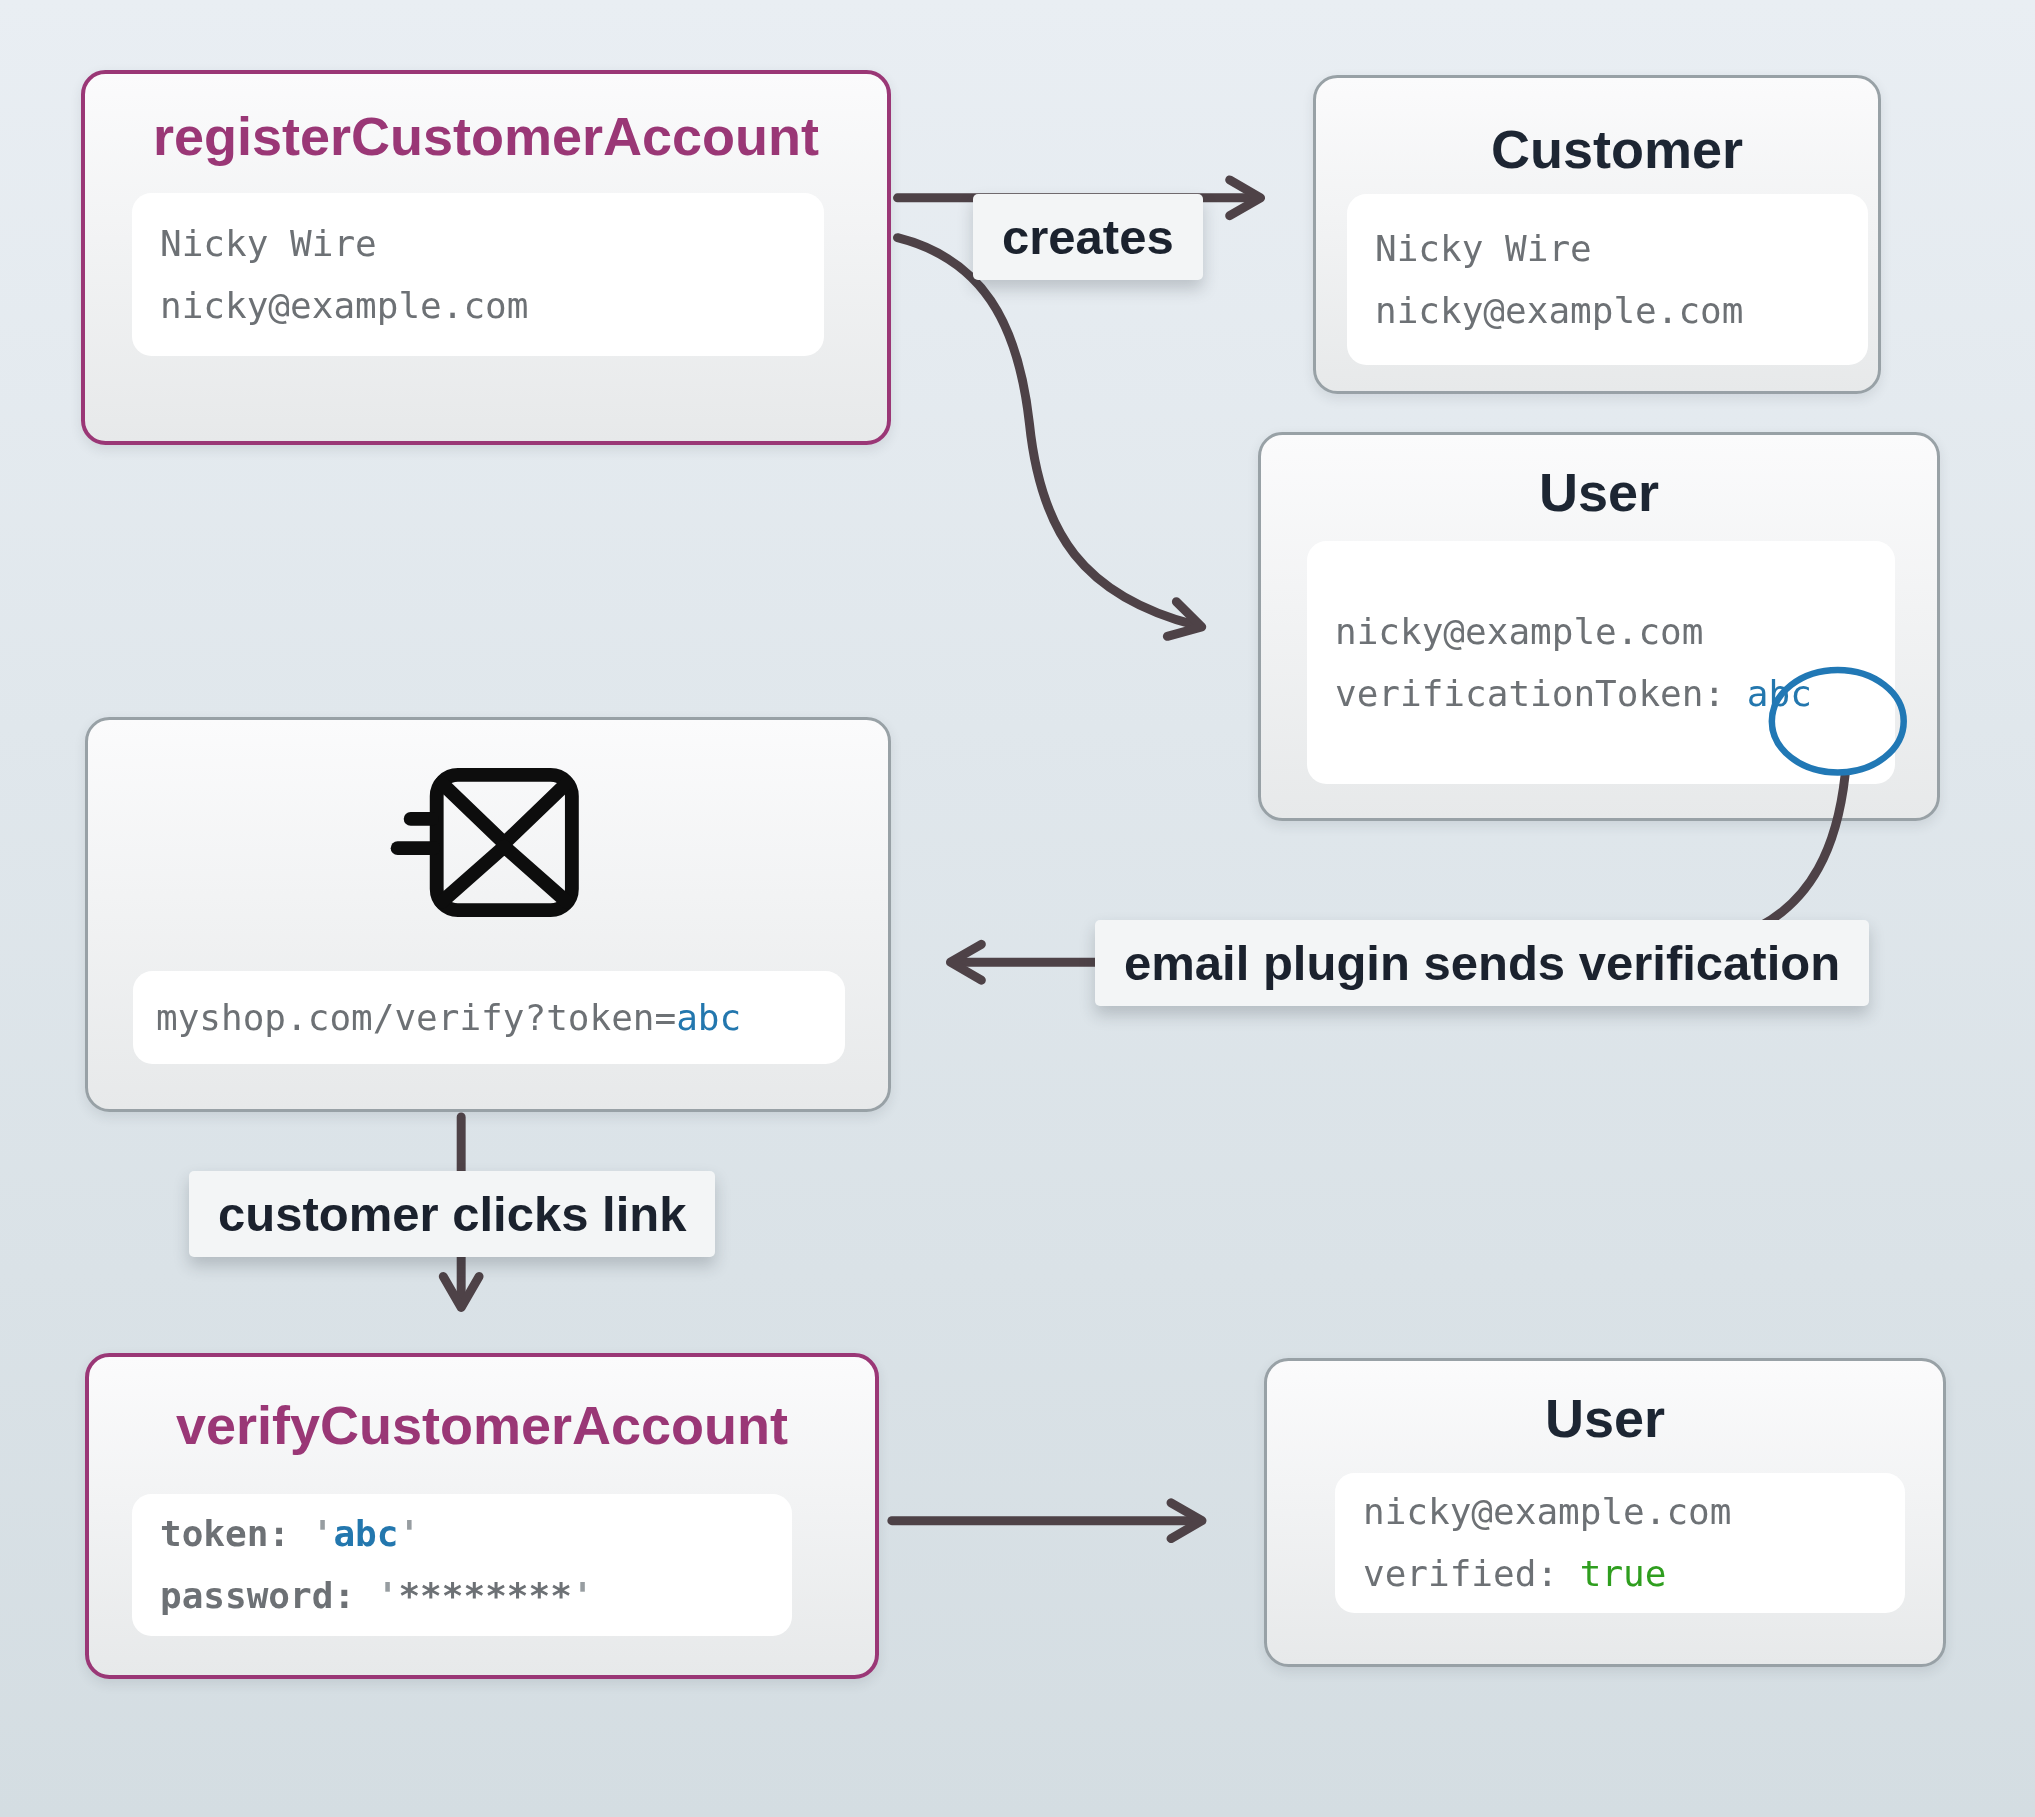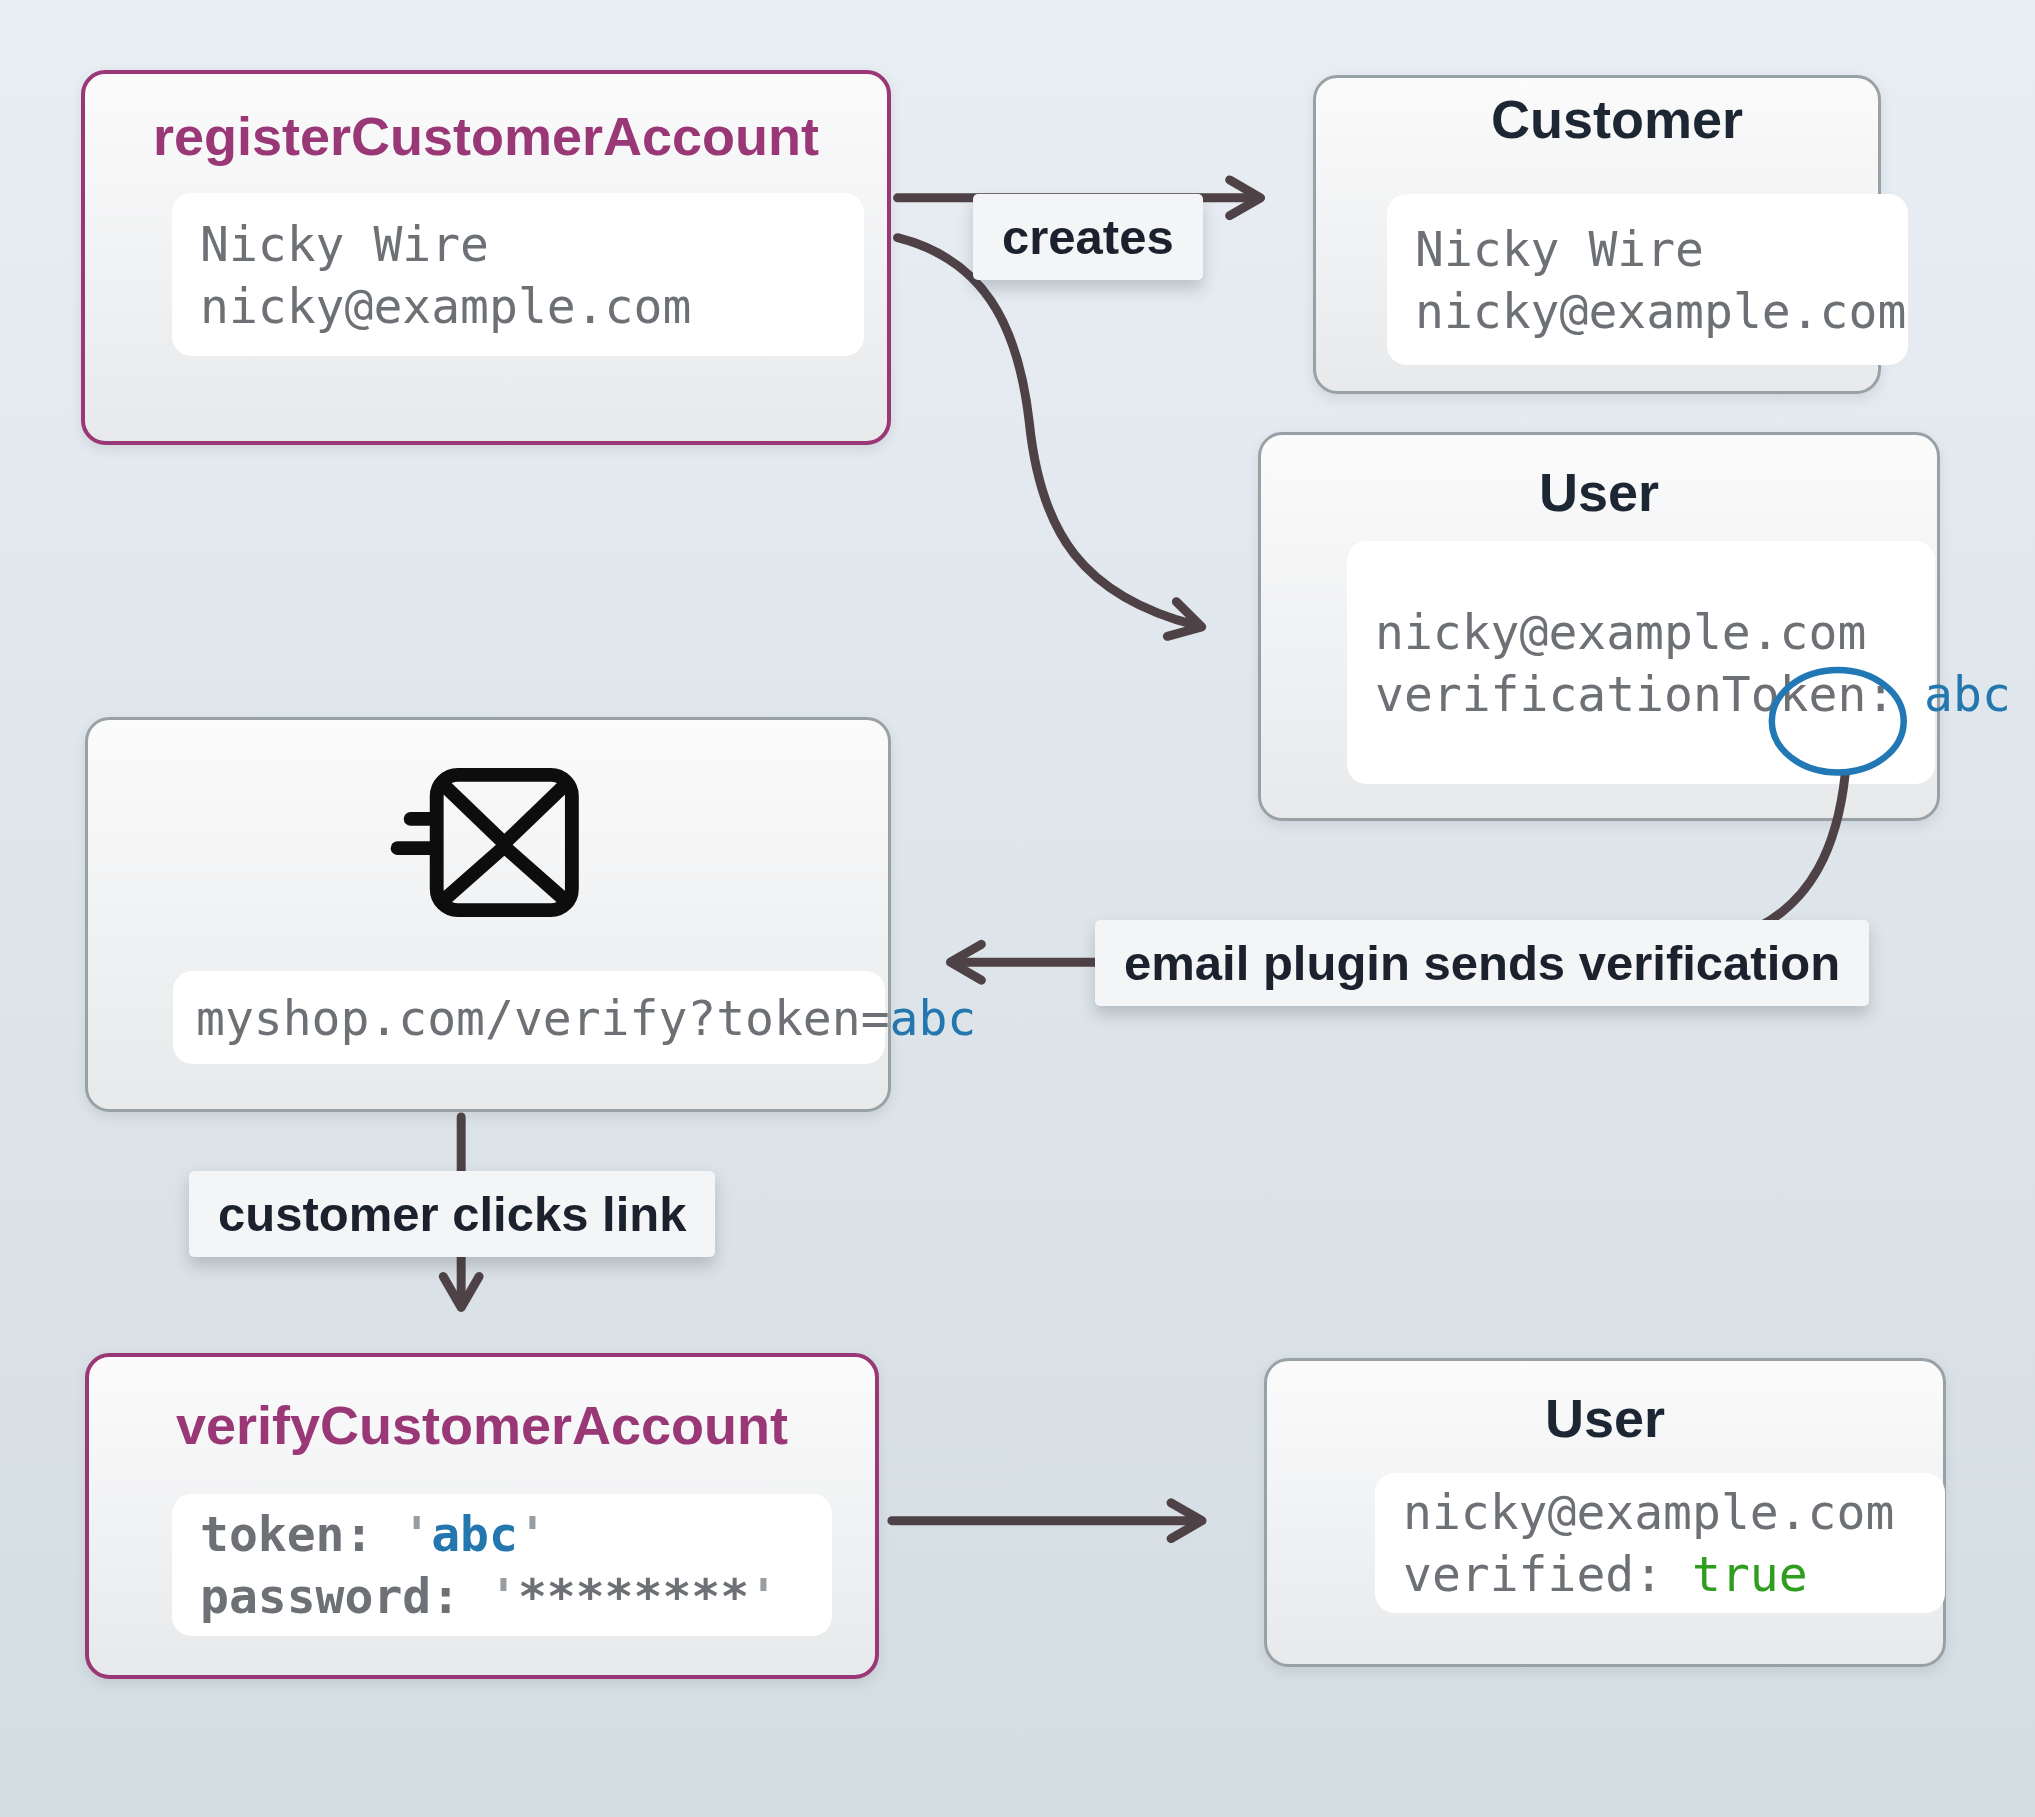--- a/index.html
+++ b/index.html
@@ -25,21 +25,21 @@
   .node-title{
     position:absolute;left:0;right:0;text-align:center;
     font-weight:bold;font-size:54px;color:#1d2633;line-height:1.1;
   }
   .node.purple .node-title{color:#9a3776;}
   .code-box{
     position:absolute;background:#ffffff;border-radius:19.5px;
     display:flex;flex-direction:column;justify-content:center;
     padding-left:28px;box-sizing:border-box;
     font-family:"DejaVu Sans Mono", monospace;
-    font-size:48px;color:#6d7175;line-height:62px;white-space:pre;margin-left:40px;
+    font-size:36px;color:#6d7175;line-height:62px;white-space:pre;
   }
   .tok-blue{color:#2377ae;}
   .tok-red{color:#d81b34;}
   .tok-green{color:#2f9e1f;}
   .tok-quote{color:#979da1;}
   
   .pill{
     position:absolute;
     background:#f3f5f6;border-radius:5px;
     padding:14.7px 29px;
@@ -64,21 +64,21 @@
 
     <div class="node purple" style="left:81px;top:70px;width:810px;height:375px;">
       <div class="node-title" style="top:33px;">registerCustomerAccount</div>
       <div class="code-box" style="left:47px;top:119px;width:692px;height:163px;">
         <span>Nicky Wire</span>
         <span>nicky@example.com</span>
       </div>
     </div>
 
     <div class="node" style="left:1313px;top:75px;width:568px;height:319px;">
-      <div class="node-title" style="top:12px;margin-left:40px;">Customer</div>
+      <div class="node-title" style="top:42px;margin-left:40px;">Customer</div>
       <div class="code-box" style="left:31px;top:116px;width:521px;height:171px;">
         <span>Nicky Wire</span>
         <span>nicky@example.com</span>
       </div>
     </div>
 
     <div class="node" style="left:1258px;top:432px;width:682px;height:389px;">
       <div class="node-title" style="top:28px;">User</div>
       <div class="code-box" style="left:46px;top:106px;width:588px;height:243px;">
         <span>nicky@example.com</span>

